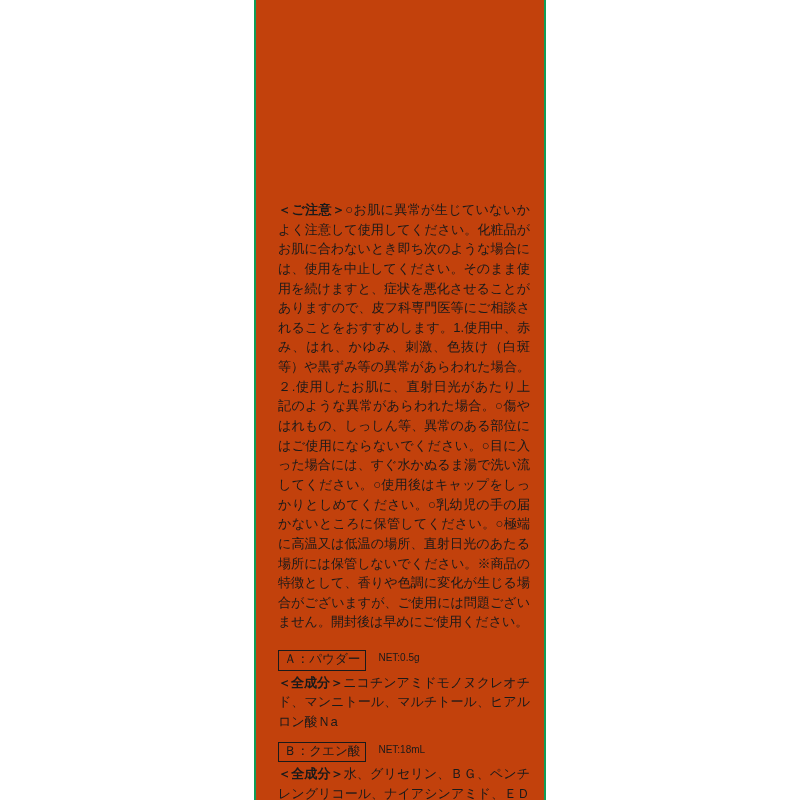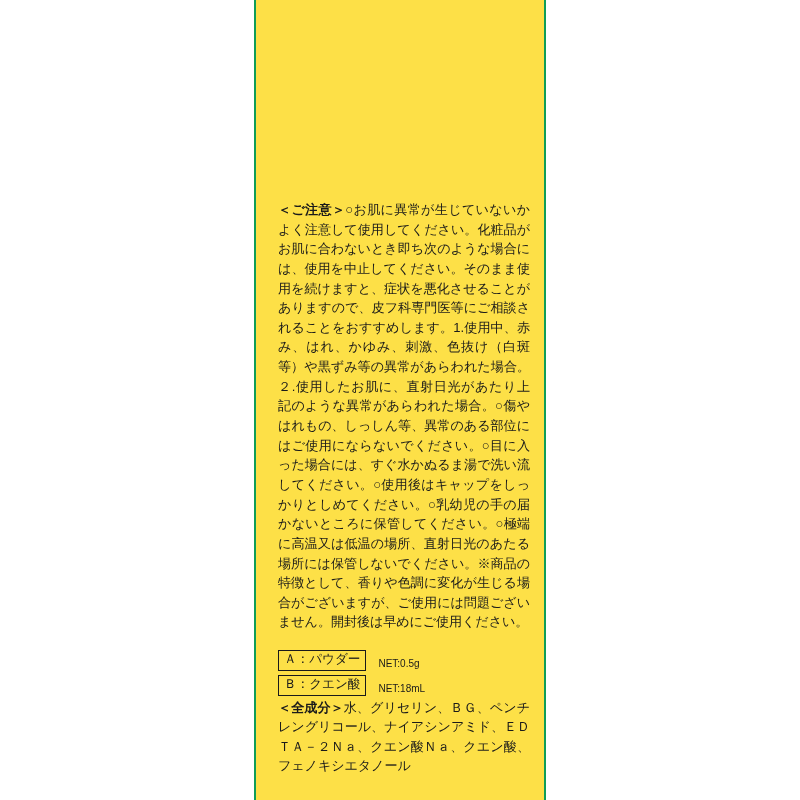--- a/index.html
+++ b/index.html
@@ -19,21 +19,21 @@
   
   .panel {
     position: absolute;
     left: 254px;
     top: 0;
     width: 292px;
     height: 800px;
     border-left: 2px solid #0f9d58;
     border-right: 2px solid #0f9d58;
     box-sizing: border-box;
-    background: #fde047;
+    background: #c2410c;
   }
 
   .panel-inner {
     position: absolute;
     left: 22px;
     top: 200px;
     width: 252px;
   }
 
   .caution-block {
@@ -49,21 +49,21 @@
   .bold-label {
     font-weight: bold;
   }
 
   .spec-block {
     margin-top: 18px;
   }
 
   .spec-row {
     display: flex;
-    align-items: flex-end;
+    align-items: flex-start;
     font-size: 13.1px;
     line-height: 1.5;
     margin-bottom: 2px;
   }
   .boxed {
     display: inline-block;
     border: 1px solid #1a1a1a;
     padding: 1px 5px 2px 5px;
     font-size: 12.6px;
     line-height: 1.25;
@@ -94,20 +94,21 @@
 <div class="panel">
   <div class="panel-inner">
 
     <p class="caution-block"><span class="bold-label">＜ご注意＞</span><span>○お肌に異常が生じていないかよく注意して使用してください。化粧品がお肌に合わないとき即ち次のような場合には、使用を中止してください。そのまま使用を続けますと、症状を悪化させることがありますので、皮フ科専門医等にご相談されることをおすすめします。1.使用中、赤み、はれ、かゆみ、刺激、色抜け（白斑等）や黒ずみ等の異常があらわれた場合。２.使用したお肌に、直射日光があたり上記のような異常があらわれた場合。○傷やはれもの、しっしん等、異常のある部位にはご使用にならないでください。○目に入った場合には、すぐ水かぬるま湯で洗い流してください。○使用後はキャップをしっかりとしめてください。○乳幼児の手の届かないところに保管してください。○極端に高温又は低温の場所、直射日光のあたる場所には保管しないでください。※商品の特徴として、香りや色調に変化が生じる場合がございますが、ご使用には問題ございません。開封後は早めにご使用ください。</span></p>
 
     <div class="spec-block">
       <div class="spec-row">
         <span class="boxed">Ａ：パウダー</span>
         <span class="net">NET:0.5g</span>
       </div>
+      <p class="ingredients"><span class="bold-label">＜全成分＞</span><span>ニコチンアミドモノヌクレオチド、マンニトール、マルチトール、ヒアルロン酸Ｎa</span></p>
     </div>
 
     <div class="spec-block" style="margin-top:4px">
       <div class="spec-row">
         <span class="boxed">Ｂ：クエン酸</span>
         <span class="net">NET:18mL</span>
       </div>
       <p class="ingredients"><span class="bold-label">＜全成分＞</span><span>水、グリセリン、ＢＧ、ペンチレングリコール、ナイアシンアミド、ＥＤＴＡ－２Ｎａ、クエン酸Ｎａ、クエン酸、フェノキシエタノール</span></p>
     </div>
 

